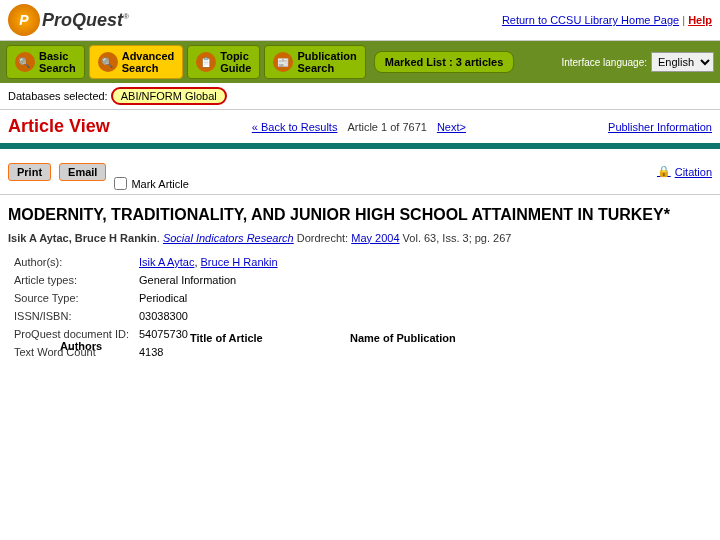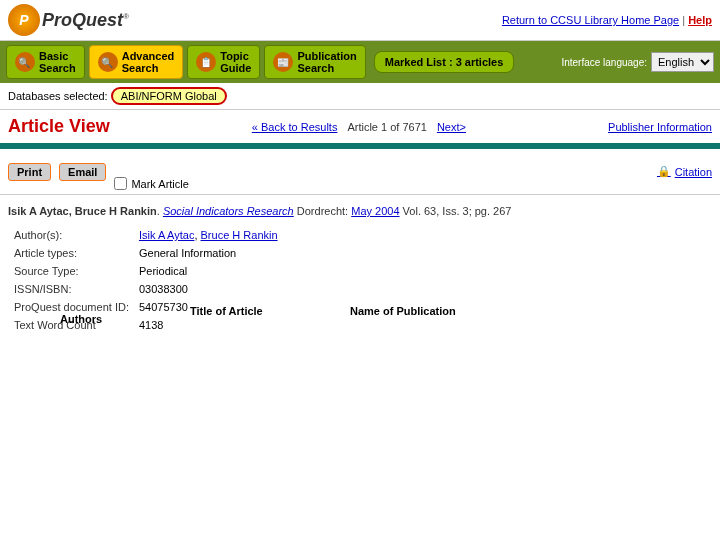--- a/index.html
+++ b/index.html
@@ -296,20 +296,21 @@
     <input type="checkbox" style="">
     <span>Mark Article</span>
   </div>
   <div id="citation-link">
     <span>🔒</span>
     <span>Citation</span>
   </div>
 </div>
 
 <div id="main-content" style="position:relative;">
+  <div id="article-title">MODERNITY, TRADITIONALITY, AND JUNIOR HIGH SCHOOL ATTAINMENT IN TURKEY*</div>
 
   <div id="article-citation-line">
     <span style="font-weight:bold;">Isik A Aytac, Bruce H Rankin</span>.
     <span class="pub-link">Social Indicators Research</span>
     <span>  Dordrecht:  <span style="text-decoration:underline;color:#0000cc;cursor:pointer;">May 2004</span>  Vol. 63, Iss. 3;  pg. 267</span>
   </div>
 
   <table id="metadata-table">
     <tbody>
         <tr>

